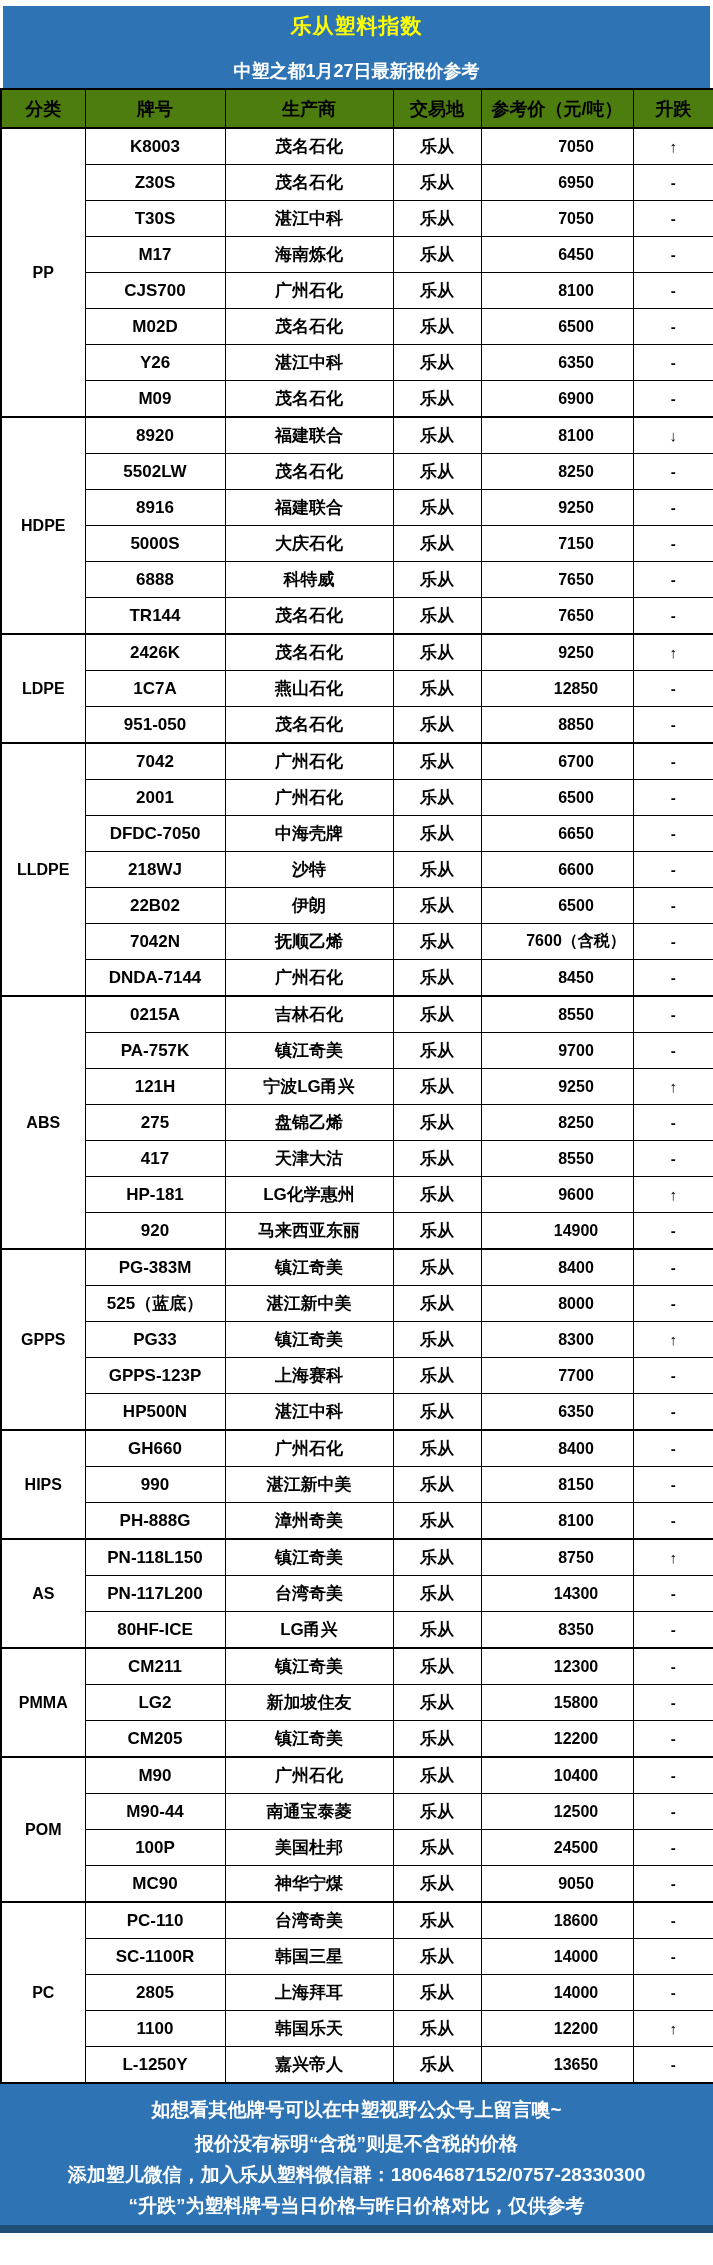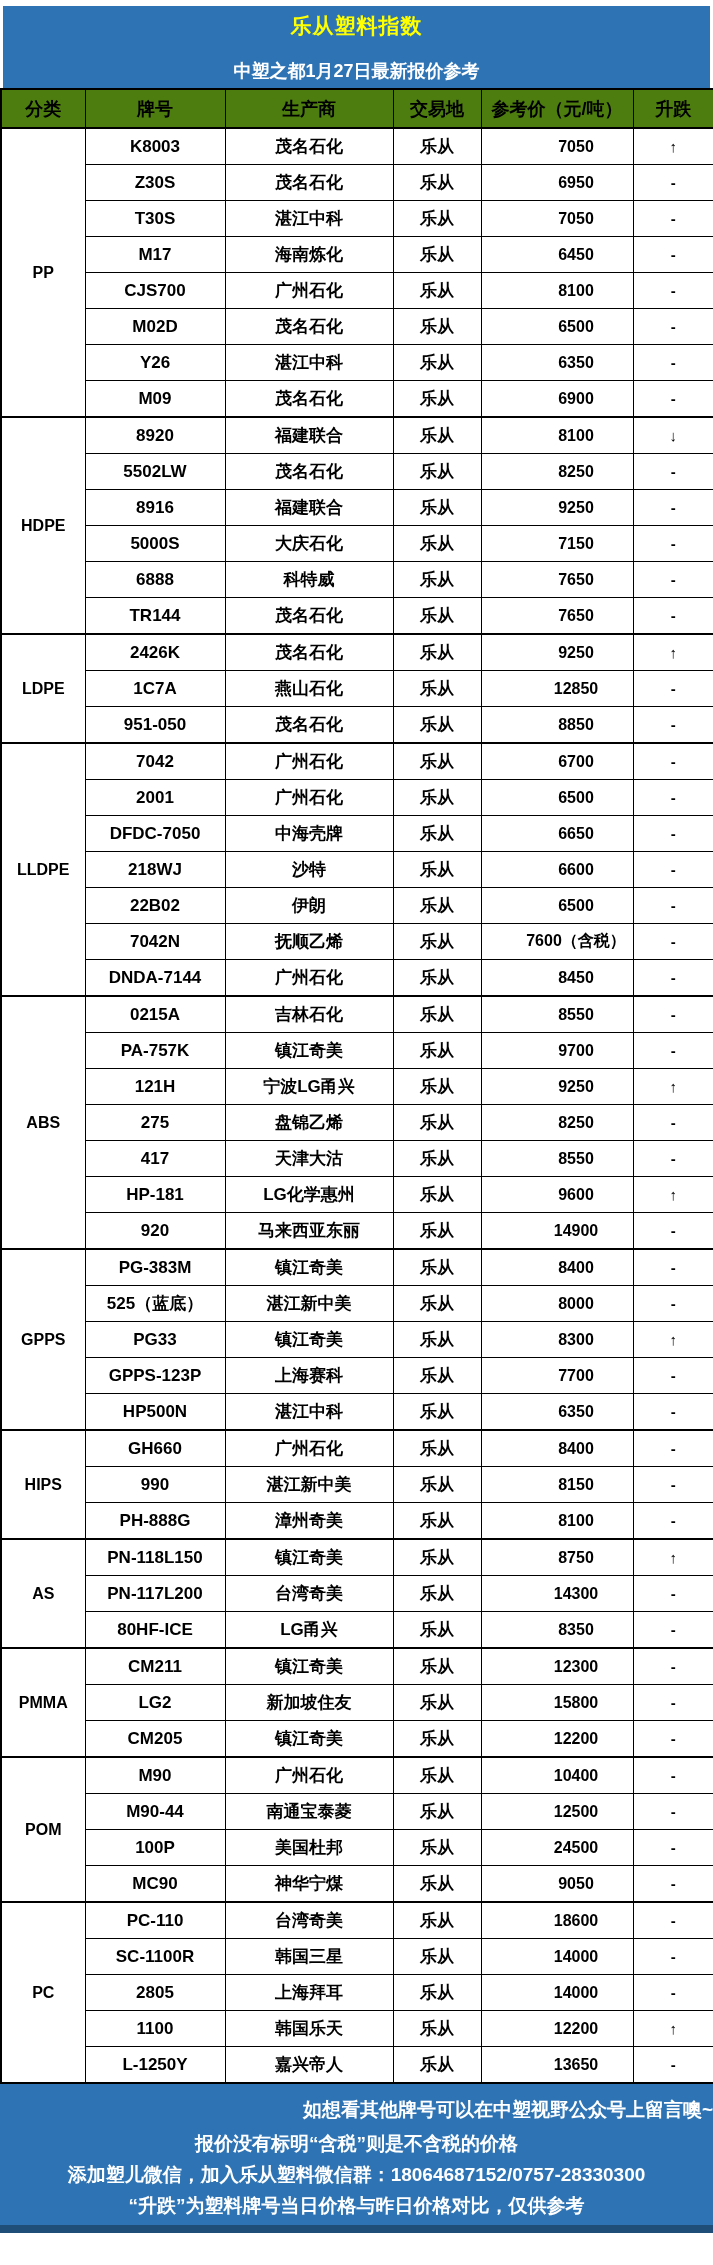--- a/index.html
+++ b/index.html
@@ -47,21 +47,21 @@
     border-bottom:8px solid #1F4E79;
   }
   .page-footer .line {
     color:#ffffff;
     text-align:center;
     font-size:19px;
     height:31px;
     line-height:31px;
     white-space:nowrap;
   }
-  .page-footer .line:nth-child(1) { height:36px; line-height:36px;text-align:right; }
+  .page-footer .line:nth-child(1) { height:36px; line-height:36px; }
 </style>
 </head>
 <body>
 
 <div class="banner">
   <div class="title">乐从塑料指数</div>
   <div class="subtitle">中塑之都1月27日最新报价参考</div>
 </div>
 
 <table class="price">

